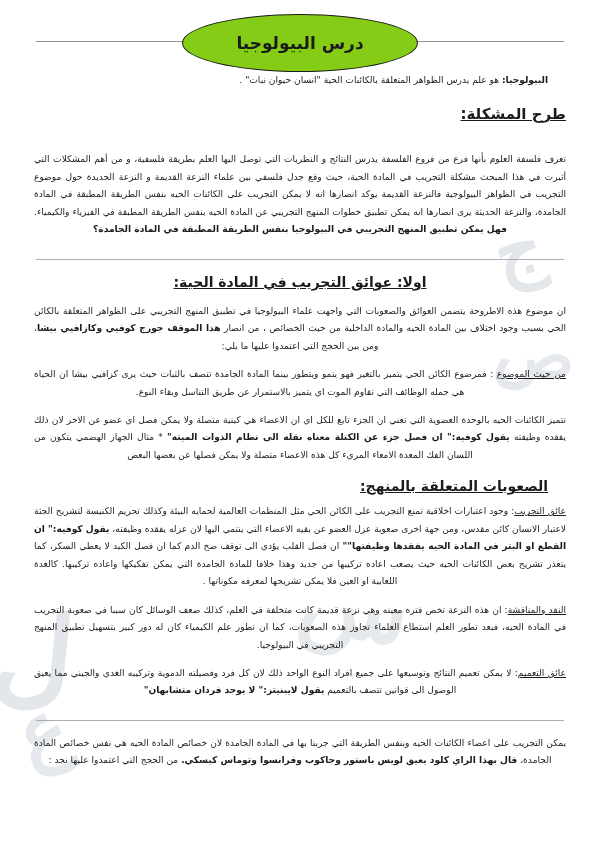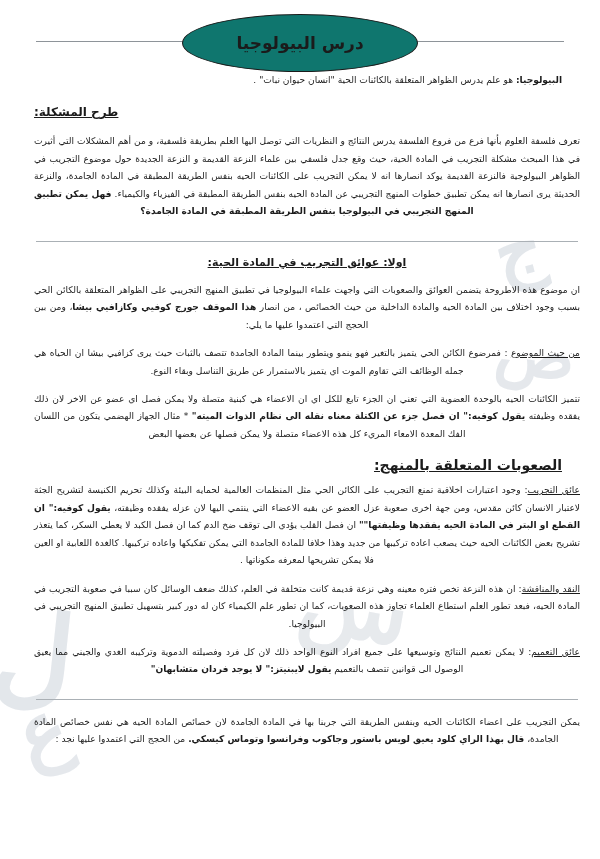--- a/index.html
+++ b/index.html
@@ -84,73 +84,73 @@
   }
   .title-ellipse {
     position: absolute;
     top: 8px;
     left: 50%;
     transform: translateX(-50%);
     width: 234px;
     height: 56px;
     border: 1.4px solid #1b1b1b;
     border-radius: 50%;
-    background: #0f766e;
+    background: #84cc16;
     display: flex;
     align-items: center;
     justify-content: center;
     z-index: 2;
   }
   .title-text {
     font-size: 17px;
     font-weight: bold;
     letter-spacing: .5px;
   }
 
   
   .body-wrap {
-    padding: 0 20px 0 34px;
+    padding: 0 34px 0 34px;
   }
   p.para {
     margin: 0 0 11px 0;
     font-size: 9.1px;
     line-height: 1.92;
     text-align: justify;
     text-align-last: center;
   }
   p.para.lead {
     text-align: right;
     text-align-last: right;
     margin-bottom: 14px;
     padding-right: 18px;
   }
   .b { font-weight: bold; }
   .bu { font-weight: normal; text-decoration: underline; }
 
   h2.sub-heading {
     margin: 4px 0 13px 0;
-    font-size: 11px;
+    font-size: 14px;
     font-weight: bold;
     text-decoration: underline;
     text-align: center;
   }
   h3.inline-heading {
     margin: 14px 0 9px 0;
     font-size: 14px;
     font-weight: bold;
     text-decoration: underline;
     text-align: right;
     padding-right: 18px;
   }
   h3.problem-heading {
-    margin: 16px 0 14px 0;
-    font-size: 12px;
+    margin: 16px 0 28px 0;
+    font-size: 15px;
     font-weight: bold;
     text-decoration: underline;
-    text-align: left;
+    text-align: right;
   }
 
   hr.divider {
     border: 0;
     border-top: 1px solid #aab0b5;
     margin: 20px 2px 14px 2px;
     height: 0;
   }
 </style>
 </head>

